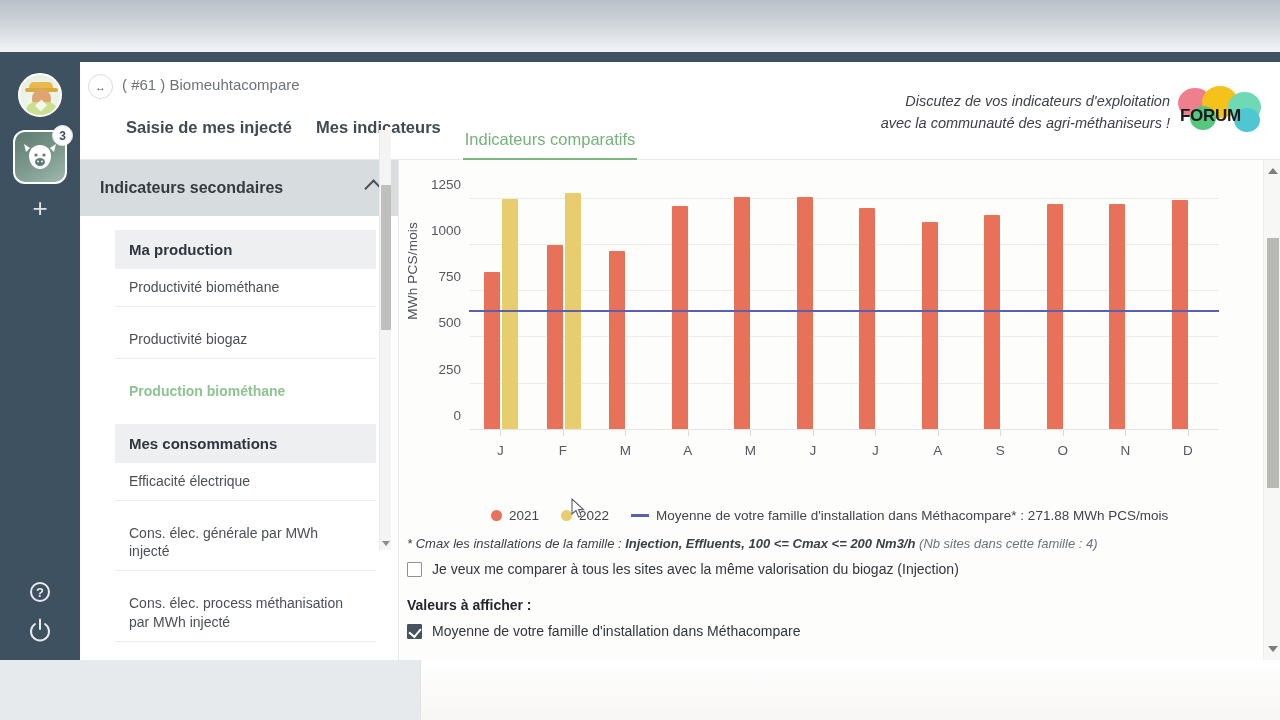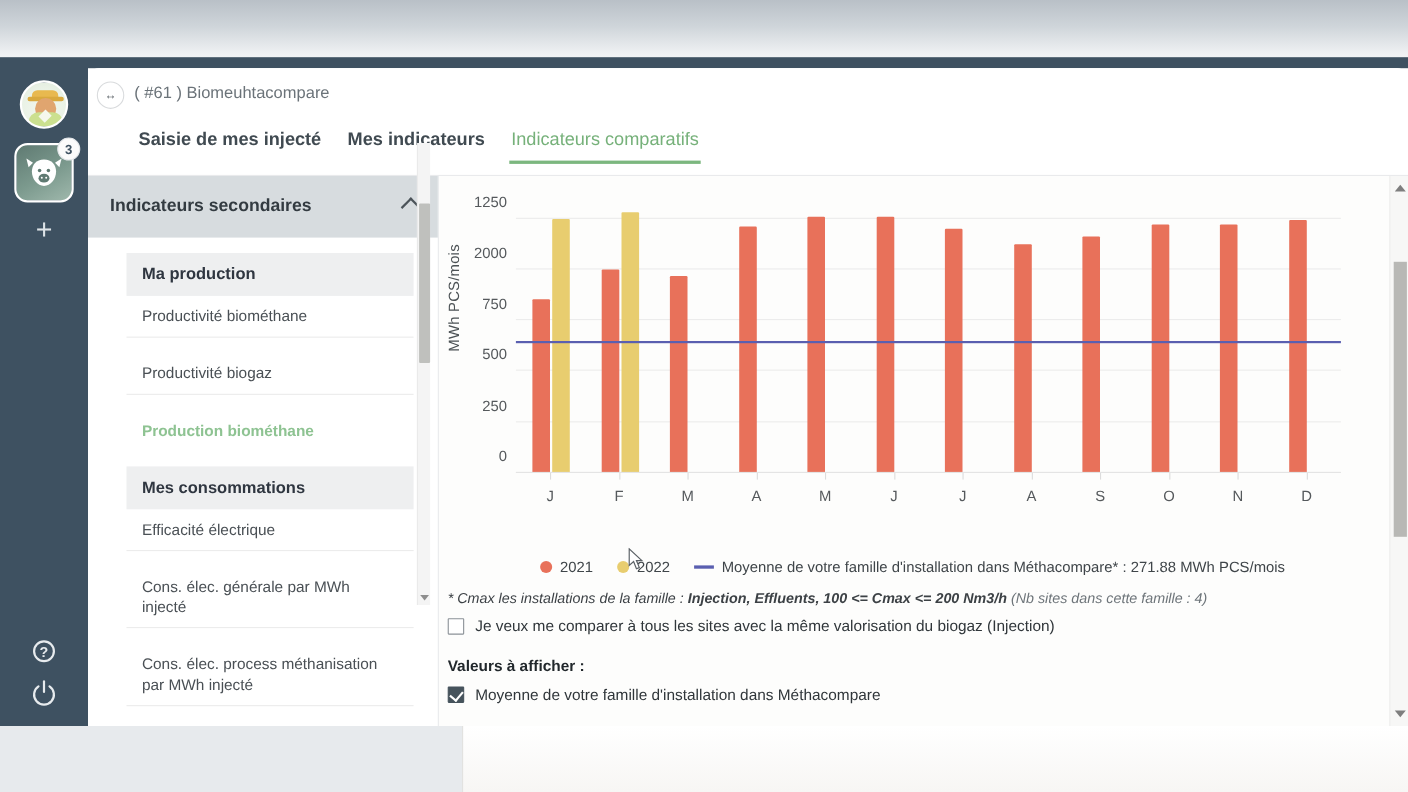--- a/index.html
+++ b/index.html
@@ -109,21 +109,21 @@
     background: #fff;
   }
   #breadcrumb {
     position: absolute; left: 42px; top: 14px; font-size: 15px; color: #6b7379;
   }
   #tabs { position: absolute; left: 44px; top: 52px; display: flex; gap: 20px; }
   .tab {
     font-size: 16.5px; font-weight: bold; color: #404a51; padding: 4px 2px 9px;
     border-bottom: 3px solid transparent; white-space: nowrap;
   }
-  .tab.active { color: #76b17a; border-bottom-color: #7cb77f; font-weight: normal; }
+  .tab.active { color: #76b17a; border-bottom-color: #7cb77f; font-weight: normal; margin-top: 12px; }
   #forum-promo {
     position: absolute; right: 16px; top: 24px; display: flex;
     align-items: center; gap: 6px;
   }
   #forum-promo .promo-text {
     font-style: italic; font-size: 14.5px; color: #3b4146; line-height: 1.55;
     text-align: right;
   }
   #forum-logo { position: relative; width: 88px; height: 52px; }
   #forum-logo .b { position: absolute; border-radius: 50%; }
@@ -316,20 +316,34 @@
   <div id="app-header">
     <div id="collapse-btn">↔</div>
     <div id="breadcrumb">( #61 ) Biomeuhtacompare</div>
 
     <div id="tabs">
       <div class="tab">Saisie de mes injecté</div>
       <div class="tab">Mes indicateurs</div>
       <div class="tab active">Indicateurs comparatifs</div>
     </div>
 
+    <div id="forum-promo">
+      <div class="promo-text">
+        <div>Discutez de vos indicateurs d'exploitation</div>
+        <div>avec la communauté des agri-méthaniseurs !</div>
+      </div>
+      <div id="forum-logo">
+        <div class="b" style="left:2px; top:2px; width:34px; height:30px; background:#ef7f8f;"></div>
+        <div class="b" style="left:26px; top:0px; width:36px; height:32px; background:#f5c21b;"></div>
+        <div class="b" style="left:52px; top:6px; width:33px; height:30px; background:#6fd8b4;"></div>
+        <div class="b" style="left:14px; top:20px; width:26px; height:24px; background:#55c77f;"></div>
+        <div class="b" style="left:58px; top:22px; width:26px; height:24px; background:#4fc7d0;"></div>
+        <div class="word">FORUM</div>
+      </div>
+    </div>
   </div>
 
   <div id="app-body">
 
     <div id="sidebar">
       <div id="sidebar-head">
         <div class="title">Indicateurs secondaires</div>
         <div class="chev"></div>
       </div>
 
@@ -364,21 +378,21 @@
                 <div class="gridline" style="bottom: 18.5185%;">
                   <div class="ytick" style="bottom: 0px;">250</div>
                 </div>
                 <div class="gridline" style="bottom: 37.037%;">
                   <div class="ytick" style="bottom: 0px;">500</div>
                 </div>
                 <div class="gridline" style="bottom: 55.5556%;">
                   <div class="ytick" style="bottom: 0px;">750</div>
                 </div>
                 <div class="gridline" style="bottom: 74.0741%;">
-                  <div class="ytick" style="bottom: 0px;">2000</div>
+                  <div class="ytick" style="bottom: 0px;">1000</div>
                 </div>
                 <div class="gridline" style="bottom: 92.5926%;">
                   <div class="ytick" style="bottom: 0px;">1250</div>
                 </div>
               </div>
             <div id="bars">
                 <div class="month-slot">
                   <div class="bar y2021" title="2021: 852" style="height: 63.1111%; background: rgb(232, 113, 90);"></div>
                   <div class="bar y2022" title="2022: 1248" style="height: 92.4444%; background: rgb(232, 205, 111);"></div>
                   <div class="xtickmark"></div>

